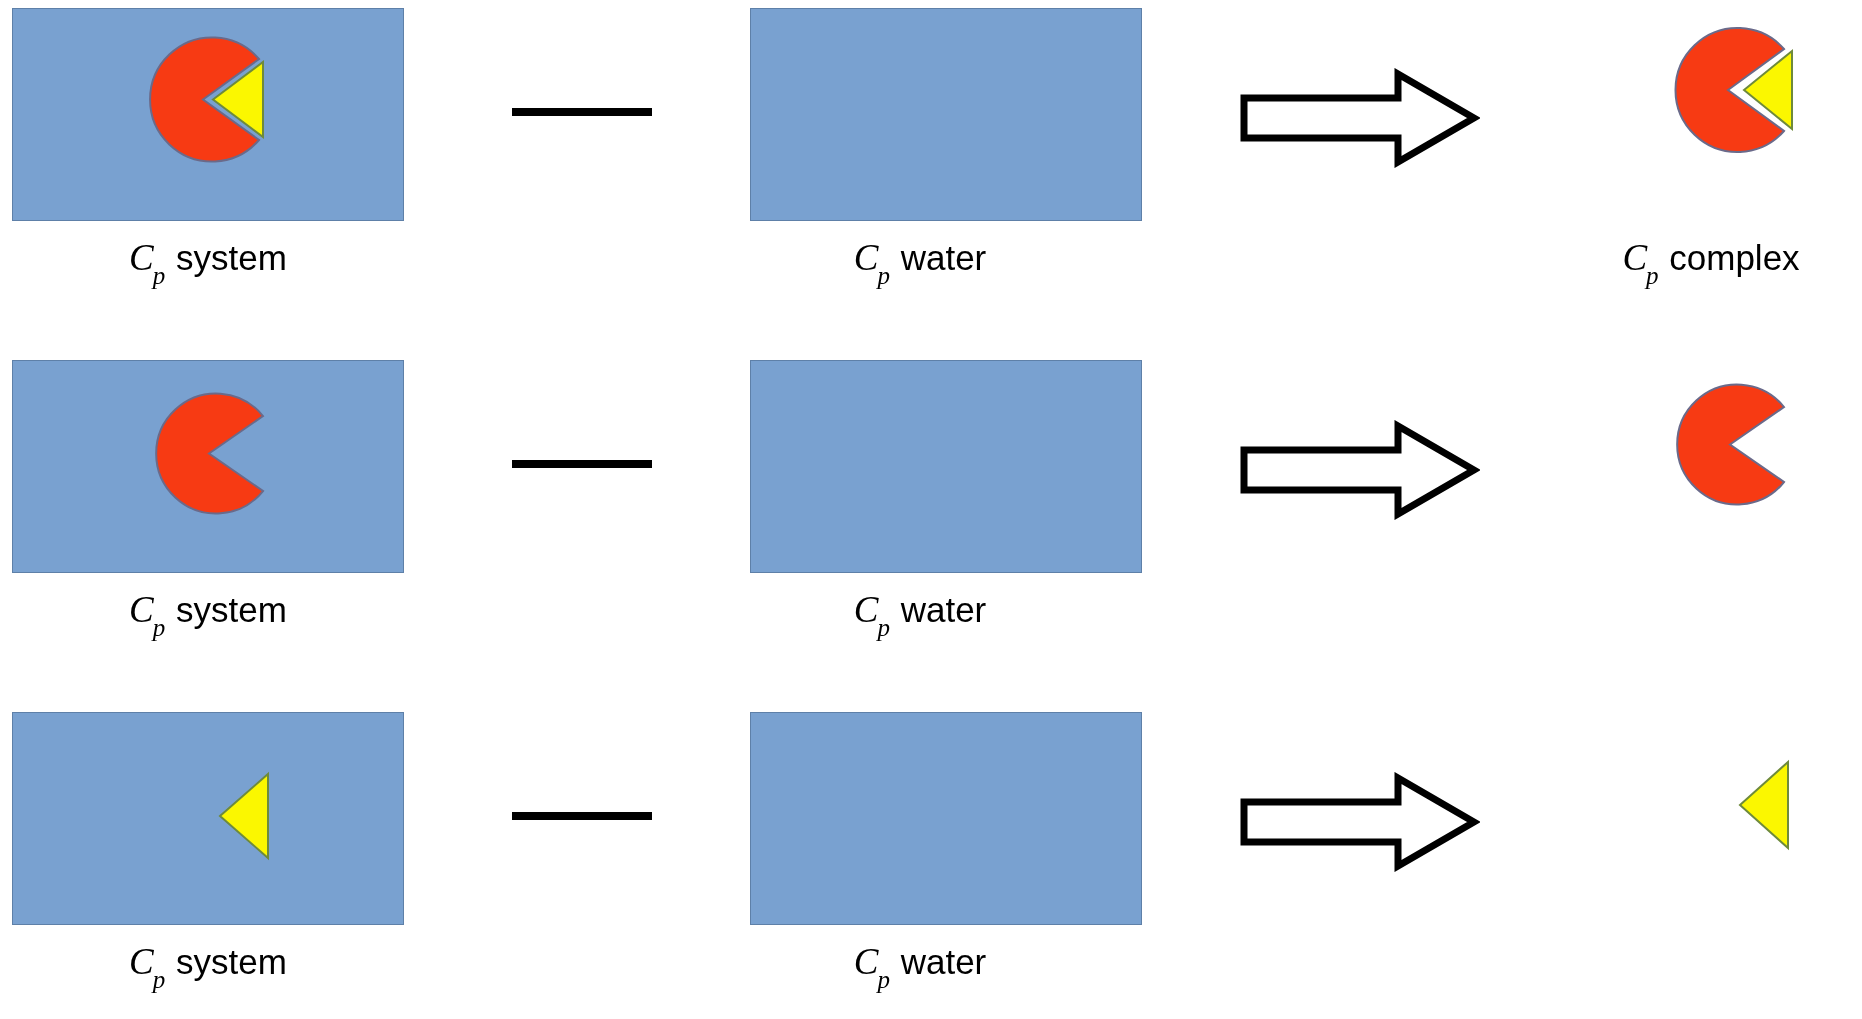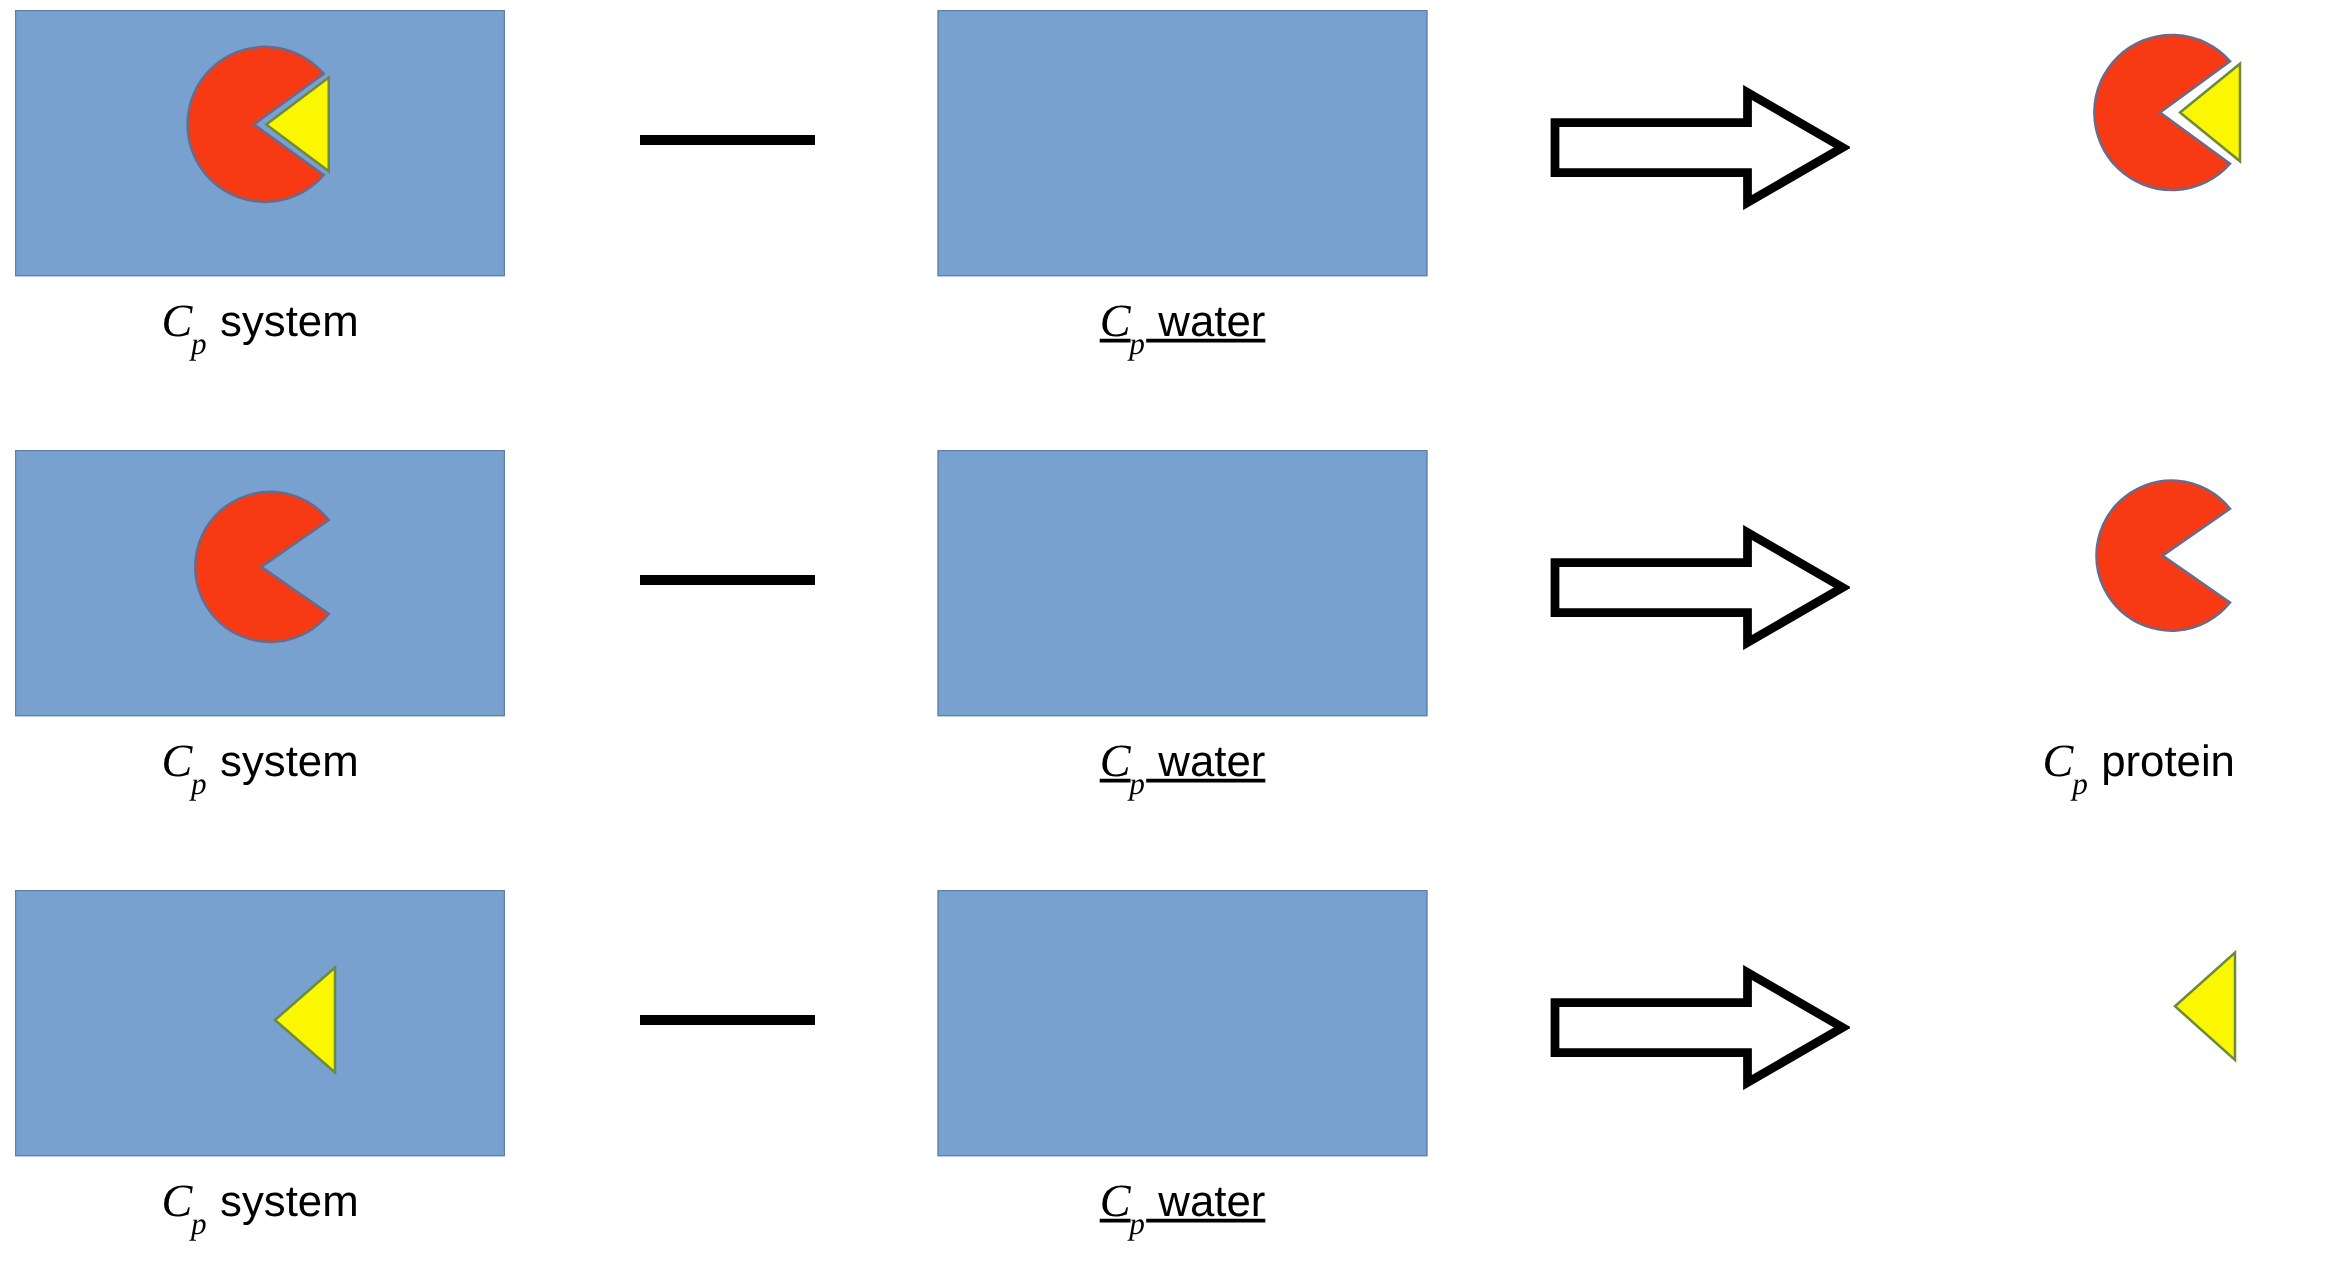--- a/index.html
+++ b/index.html
@@ -54,21 +54,21 @@
   .caption {
     position: absolute;
     top: 238px;
     text-align: center;
     font-size: 35px;
     color: #000000;
     white-space: nowrap;
     line-height: 1.1;
   }
   .cap-system { left: 12px; width: 392px; }
-  .cap-water  { left: 750px; width: 392px; text-decoration: underline; }
+  .cap-water  { left: 724px; width: 392px; }
   .cap-right  { left: 1560px; width: 302px; }
 
   .cp-symbol {
     font-family: "Liberation Serif", serif;
     font-style: italic;
     font-size: 37px;
   }
   .cp-sub {
     font-family: "Liberation Serif", serif;
     font-style: italic;
@@ -162,20 +162,23 @@
     </div>
 
     <div class="caption cap-system">
       <span class="cp-symbol">C</span><span class="cp-sub">p</span><span class="cap-word"> system</span>
     </div>
 
     <div class="caption cap-water">
       <span class="cp-symbol">C</span><span class="cp-sub">p</span><span class="cap-word"> water</span>
     </div>
 
+    <div class="caption cap-right">
+      <span class="cp-symbol">C</span><span class="cp-sub">p</span><span class="cap-word"> complex</span>
+    </div>
   </div>
 
   <div class="row row-1">
 
     <div class="box box-system">
       <div class="shape-wrap mol-sys-1">
         <svg viewBox="0 0 115 125">
           <path d="M 58 62.5
                    L 112 25
                    A 60 60 0 1 0 112 100
@@ -204,23 +207,20 @@
     </div>
 
     <div class="caption cap-system">
       <span class="cp-symbol">C</span><span class="cp-sub">p</span><span class="cap-word"> system</span>
     </div>
 
     <div class="caption cap-water">
       <span class="cp-symbol">C</span><span class="cp-sub">p</span><span class="cap-word"> water</span>
     </div>
 
-    <div class="caption cap-right">
-      <span class="cp-symbol">C</span><span class="cp-sub">p</span><span class="cap-word"> protein</span>
-    </div>
   </div>
 
   <div class="row row-2">
 
     <div class="box box-system">
       <div class="shape-wrap mol-sys-2">
         <svg viewBox="0 0 55 90">
           <path d="M 2 45 L 50 3 L 50 87 Z" fill="#FBF700" stroke="#6E8A3C" stroke-width="2"></path>
         </svg>
       </div>

